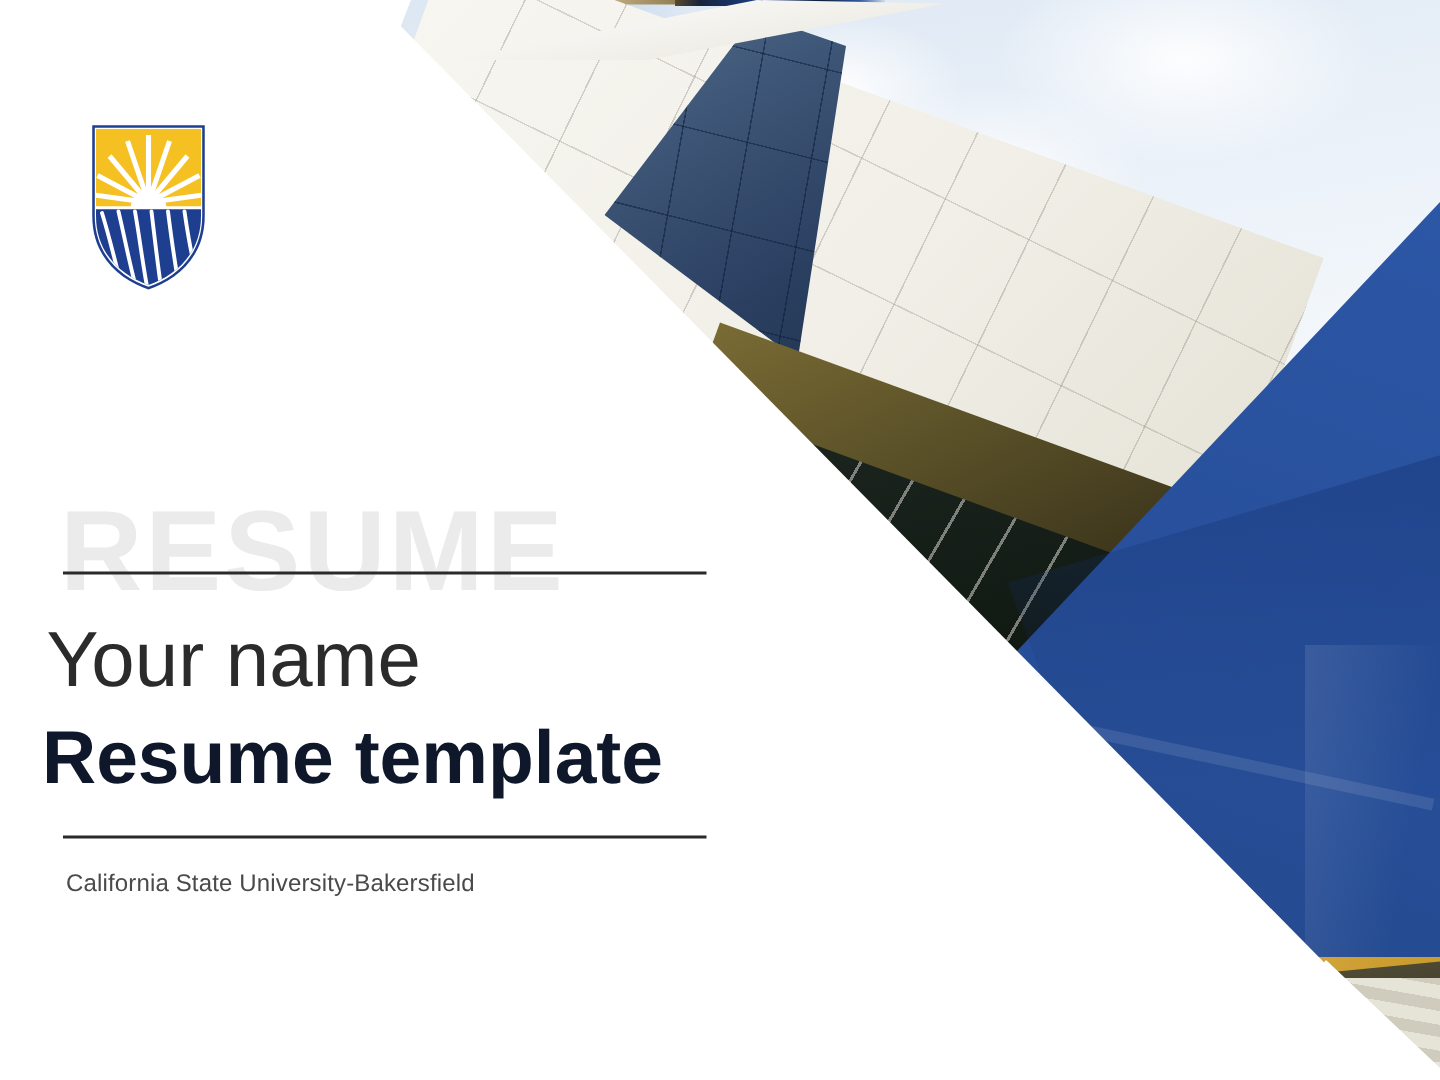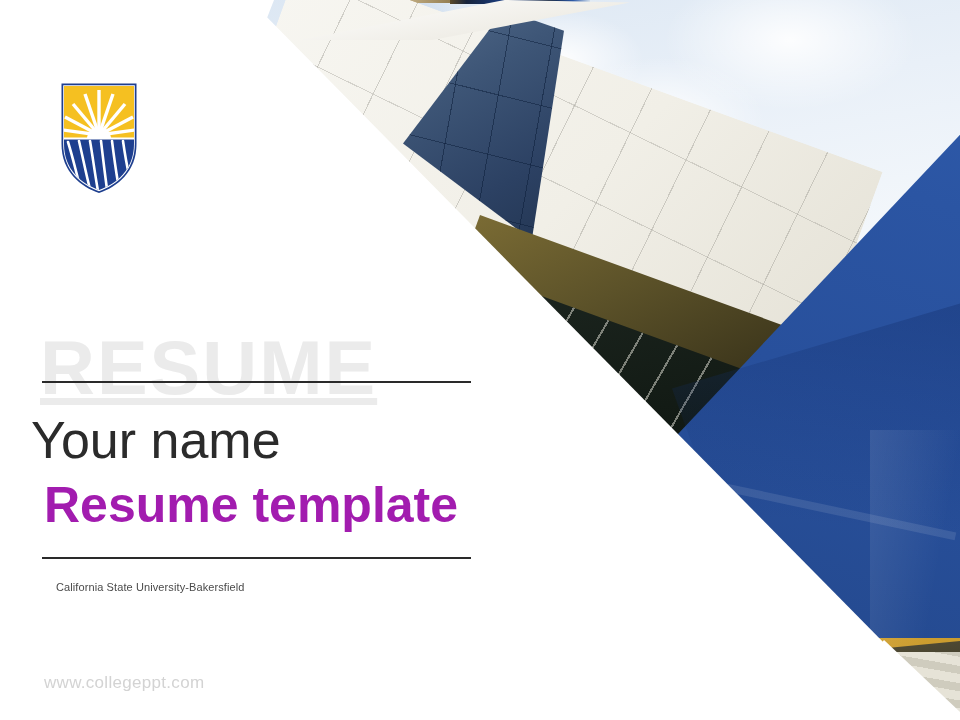--- a/index.html
+++ b/index.html
@@ -200,45 +200,43 @@
 
   
   .logo { position:absolute; left:60px; top:82px; width:78px; height:112px; }
 
   
   .watermark {
     position:absolute; left:40px; top:330px;
     font-size:76px; font-weight:bold; letter-spacing:2px;
     color:#ebebeb; line-height:1;
     white-space:nowrap;
-    text-decoration:underline;
   }
   .rule-top {
     position:absolute; left:42px; top:381px; width:429px; height:2px;
     background:#2a2a2a;
   }
   .name {
     position:absolute; left:31px; top:412px;
     font-size:52px; font-weight:normal; color:#2b2b2b; line-height:1.08;
     white-space:nowrap;
   }
   .subtitle {
-    position:absolute; left:44px; top:478px;
-    font-size:50px; font-weight:bold; color:#a21caf; line-height:1.08;
+    position:absolute; left:28px; top:478px;
+    font-size:50px; font-weight:bold; color:#0f172a; line-height:1.08;
     white-space:nowrap;
   }
   .rule-bottom {
     position:absolute; left:42px; top:557px; width:429px; height:2px;
     background:#2a2a2a;
   }
   .school {
     position:absolute; left:44px; top:581px;
-    font-size:11px; color:#4a4a4a; letter-spacing:.1px;
-    white-space:nowrap;
-    margin-left:12px;
+    font-size:16px; color:#4a4a4a; letter-spacing:.1px;
+    white-space:nowrap;
   }
   .footer-url {
     position:absolute; left:44px; top:673px;
     font-size:17px; color:#d3d3d3; letter-spacing:.3px;
     white-space:nowrap;
   }
 </style>
 </head>
 <body>
 
@@ -329,16 +327,15 @@
     <div class="rule-top"></div>
 
     <div class="name">Your name</div>
 
     <div class="subtitle">Resume template</div>
 
     <div class="rule-bottom"></div>
 
     <div class="school">California State University-Bakersfield</div>
 
-    <div class="footer-url">www.collegeppt.com</div>
   </div>
 
 </div>
 
 </body></html>

